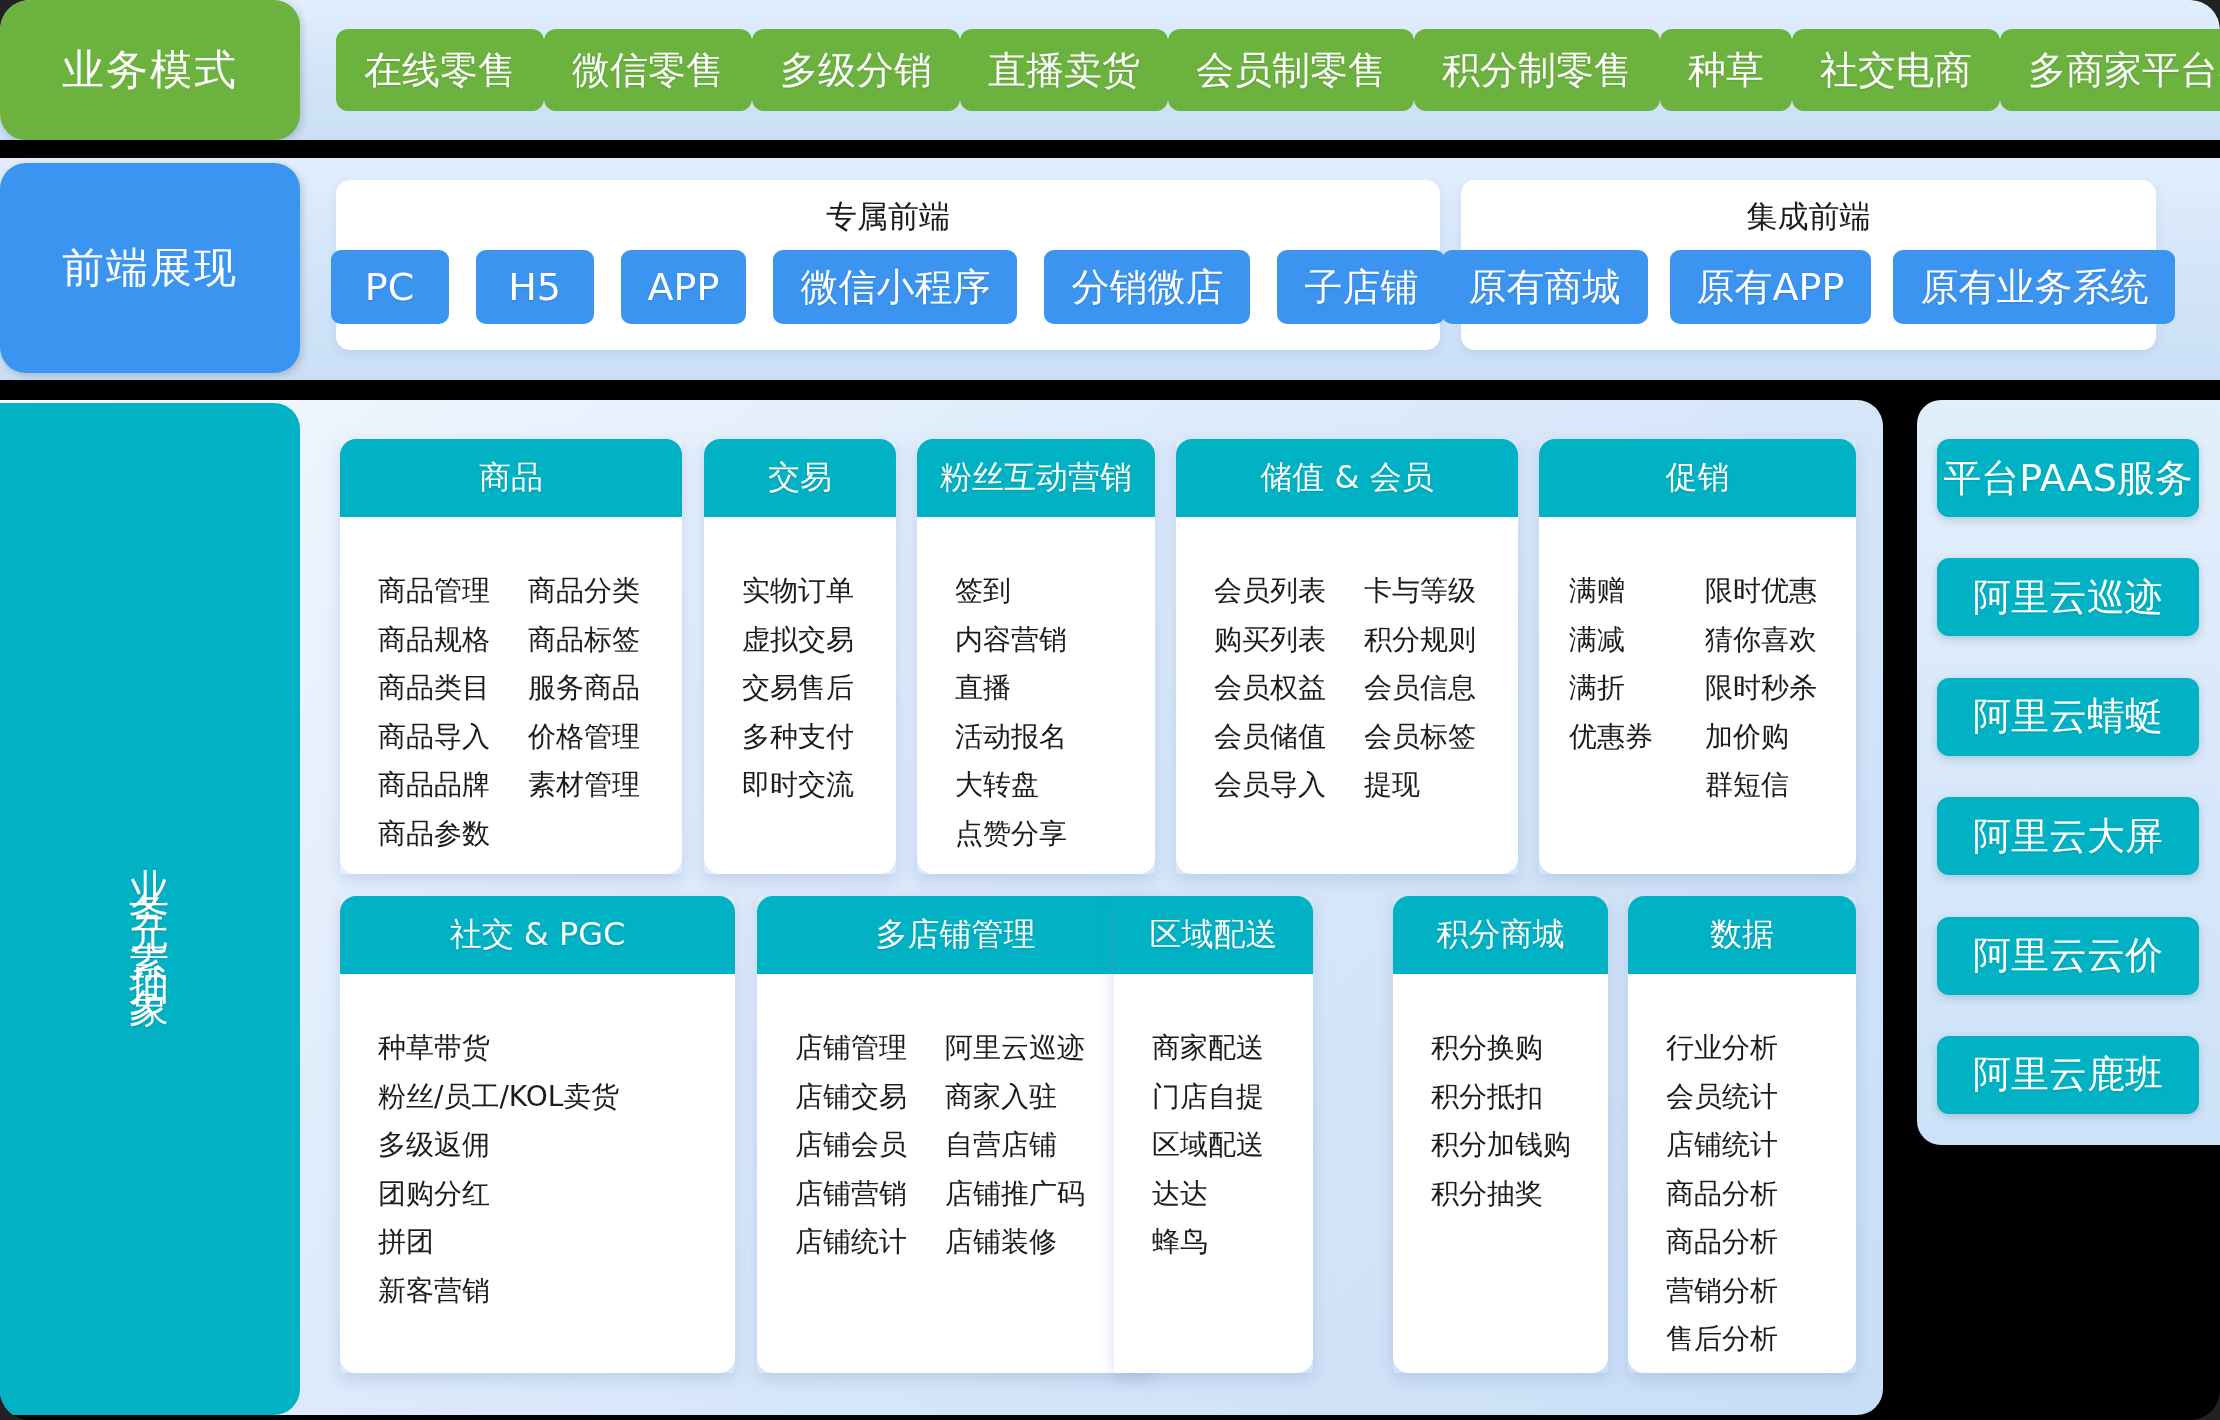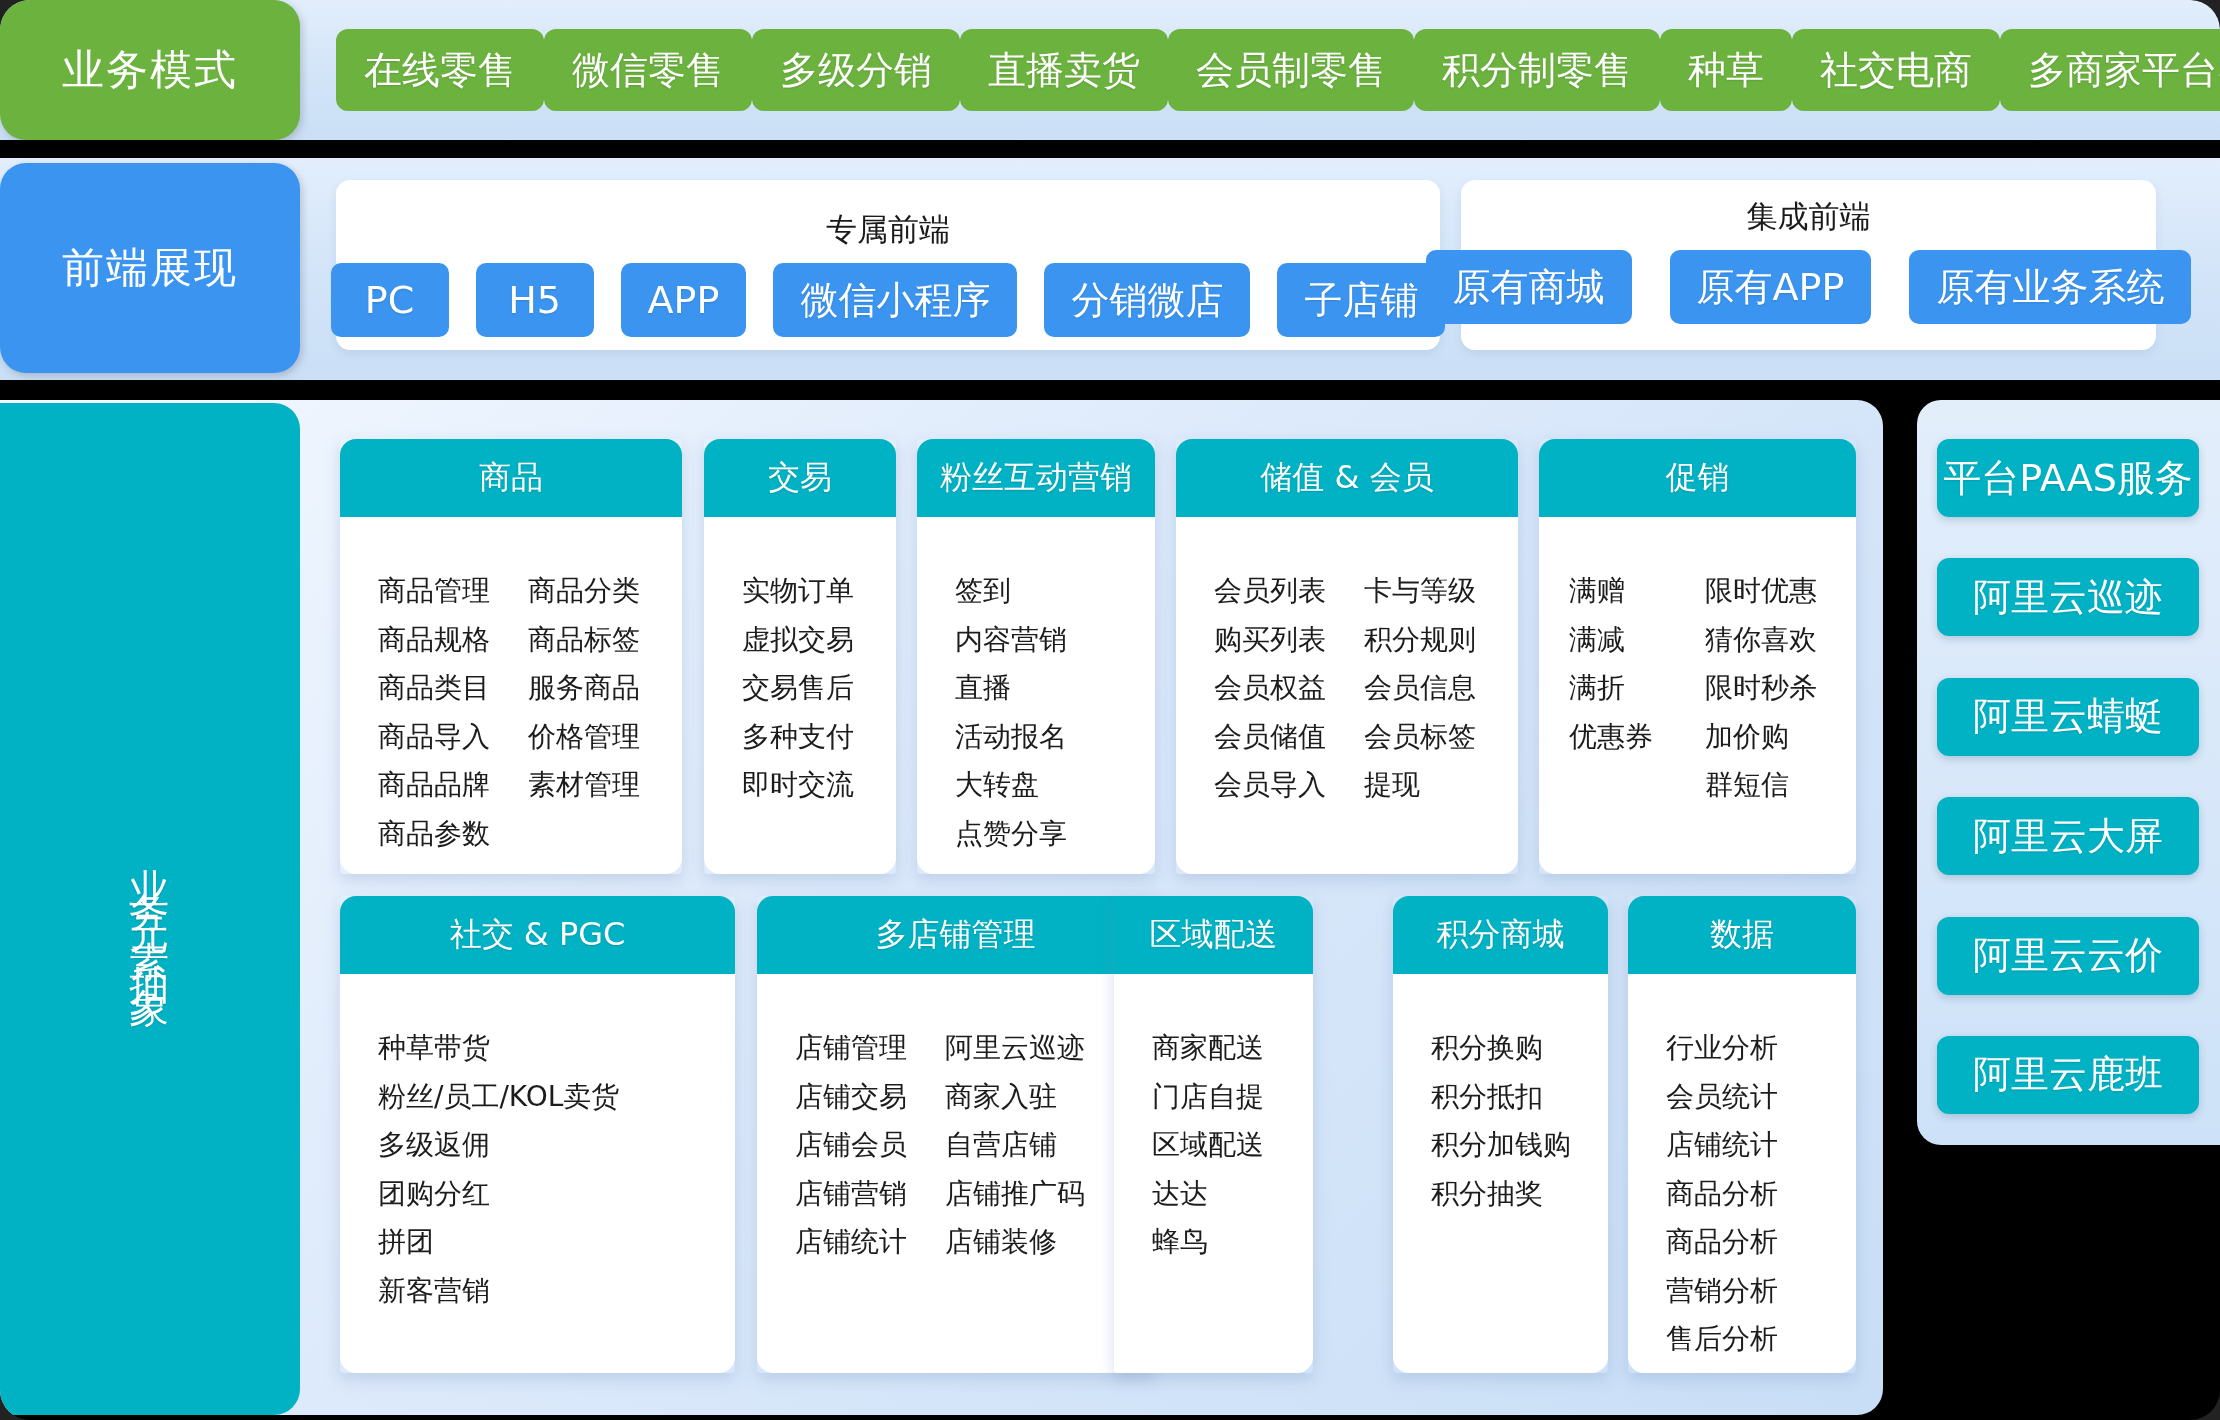--- a/index.html
+++ b/index.html
@@ -48,31 +48,31 @@
   }
   .green-btn{background:var(--green);border-radius:12px;padding:0 28px;}
 
   
   .row2{top:158px;height:222px;}
   .panel{
     position:absolute;top:22px;height:170px;background:#fff;border-radius:14px;
     box-shadow:0 4px 10px rgba(110,140,180,.15);
     display:flex;flex-direction:column;align-items:center;
   }
-  .panel-dedicated{left:336px;width:1104px;justify-content:center;}
+  .panel-dedicated{left:336px;width:1104px;}
   .panel-integrated{left:1461px;width:695px;}
   .panel-title{
     height:62px;display:flex;align-items:center;
     font-size:31px;color:#1b1b1d;font-weight:500;padding-top:12px;
   }
   .panel .btn-row{
     margin-top:8px;height:74px;display:flex;align-items:stretch;
   }
   .panel-dedicated .btn-row{gap:27px;}
-  .panel-integrated .btn-row{gap:38px;}
+  .panel-integrated .btn-row{gap:22px;}
   .blue-btn{background:var(--blue);border-radius:10px;padding:0 27px;min-width:118px;}
 
   
   .main{top:400px;height:1015px;width:1883px;border-radius:0 26px 26px 0;}
   .sidebar-teal{
     position:absolute;left:0;top:3px;width:300px;height:1012px;
     background:var(--teal);border-radius:0 26px 26px 0;
     display:flex;align-items:center;justify-content:center;
   }
   .v-label{

